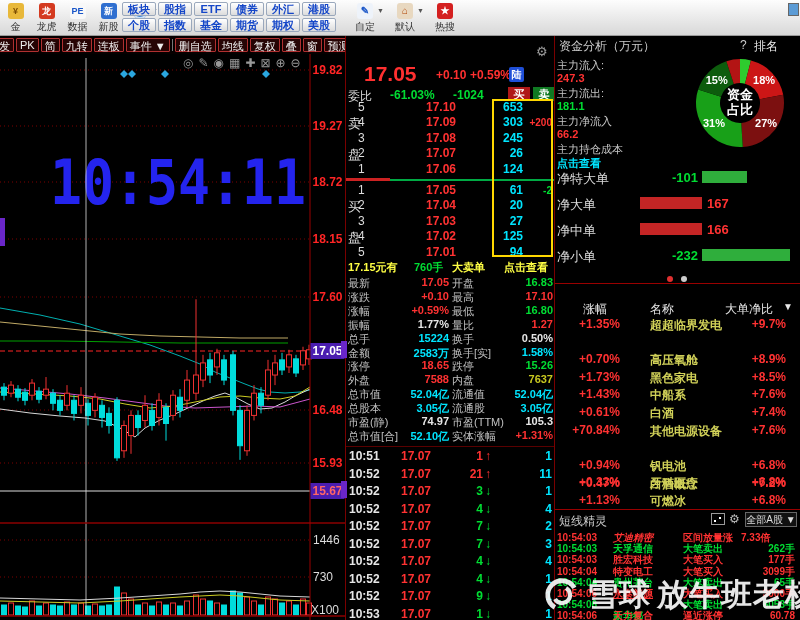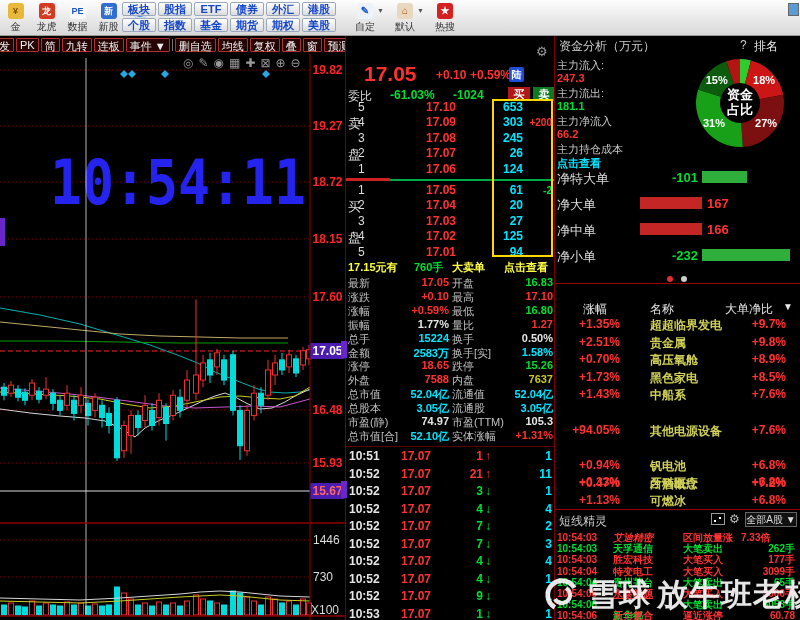--- a/index.html
+++ b/index.html
@@ -536,42 +536,42 @@
       <div style="position: absolute; left: 0px; top: 247px; width: 245px; height: 1px; background: rgb(153, 0, 0);"></div>
       <div style="position: absolute; left: 28px; top: 265px; font: 12px &quot;Liberation Sans&quot;, sans-serif; color: rgb(232, 232, 232);">涨幅</div>
       <div style="position: absolute; left: 95px; top: 265px; font: 12px &quot;Liberation Sans&quot;, sans-serif; color: rgb(232, 232, 232);">名称</div>
       <div style="position: absolute; left: 170px; top: 265px; font: 12px &quot;Liberation Sans&quot;, sans-serif; color: rgb(232, 232, 232);">大单净比</div>
       <div style="position: absolute; left: 228px; top: 265px; font: 10px &quot;Liberation Sans&quot;, sans-serif; color: rgb(232, 232, 232);">▼</div>
       <div style="position: absolute; left: 0px; top: 281px; width: 245px; height: 17px;">
         <div style="position: absolute; left: 5px; top: 0px; width: 60px; text-align: right; font: bold 12px &quot;Liberation Sans&quot;, sans-serif; color: rgb(255, 50, 50);">+1.35%</div>
         <div style="position: absolute; left: 95px; top: 0px; font: bold 12px &quot;Liberation Sans&quot;, sans-serif; color: rgb(208, 208, 88);">超超临界发电</div>
         <div style="position: absolute; left: 171px; top: 0px; width: 60px; text-align: right; font: bold 12px &quot;Liberation Sans&quot;, sans-serif; color: rgb(255, 50, 50);">+9.7%</div>
       </div>
-      <div style="position: absolute; left: 0px; top: 298.6px; width: 245px; height: 17px;">
-        <div style="position: absolute; left: 5px; top: 0px; width: 60px; text-align: right; font: bold 12px &quot;Liberation Sans&quot;, sans-serif; color: rgb(255, 50, 50);">+2.51%</div>
-        <div style="position: absolute; left: 95px; top: 0px; font: bold 12px &quot;Liberation Sans&quot;, sans-serif; color: rgb(208, 208, 88);">贵金属</div>
-        <div style="position: absolute; left: 171px; top: 0px; width: 60px; text-align: right; font: bold 12px &quot;Liberation Sans&quot;, sans-serif; color: rgb(255, 50, 50);">+9.8%</div>
-      </div>
       <div style="position: absolute; left: 0px; top: 316.2px; width: 245px; height: 17px;">
         <div style="position: absolute; left: 5px; top: 0px; width: 60px; text-align: right; font: bold 12px &quot;Liberation Sans&quot;, sans-serif; color: rgb(255, 50, 50);">+0.70%</div>
         <div style="position: absolute; left: 95px; top: 0px; font: bold 12px &quot;Liberation Sans&quot;, sans-serif; color: rgb(208, 208, 88);">高压氧舱</div>
         <div style="position: absolute; left: 171px; top: 0px; width: 60px; text-align: right; font: bold 12px &quot;Liberation Sans&quot;, sans-serif; color: rgb(255, 50, 50);">+8.9%</div>
       </div>
       <div style="position: absolute; left: 0px; top: 333.8px; width: 245px; height: 17px;">
         <div style="position: absolute; left: 5px; top: 0px; width: 60px; text-align: right; font: bold 12px &quot;Liberation Sans&quot;, sans-serif; color: rgb(255, 50, 50);">+1.73%</div>
         <div style="position: absolute; left: 95px; top: 0px; font: bold 12px &quot;Liberation Sans&quot;, sans-serif; color: rgb(208, 208, 88);">黑色家电</div>
         <div style="position: absolute; left: 171px; top: 0px; width: 60px; text-align: right; font: bold 12px &quot;Liberation Sans&quot;, sans-serif; color: rgb(255, 50, 50);">+8.5%</div>
       </div>
       <div style="position: absolute; left: 0px; top: 351.4px; width: 245px; height: 17px;">
         <div style="position: absolute; left: 5px; top: 0px; width: 60px; text-align: right; font: bold 12px &quot;Liberation Sans&quot;, sans-serif; color: rgb(255, 50, 50);">+1.43%</div>
         <div style="position: absolute; left: 95px; top: 0px; font: bold 12px &quot;Liberation Sans&quot;, sans-serif; color: rgb(208, 208, 88);">中船系</div>
         <div style="position: absolute; left: 171px; top: 0px; width: 60px; text-align: right; font: bold 12px &quot;Liberation Sans&quot;, sans-serif; color: rgb(255, 50, 50);">+7.6%</div>
       </div>
+      <div style="position: absolute; left: 0px; top: 369px; width: 245px; height: 17px;">
+        <div style="position: absolute; left: 5px; top: 0px; width: 60px; text-align: right; font: bold 12px &quot;Liberation Sans&quot;, sans-serif; color: rgb(255, 50, 50);">+0.61%</div>
+        <div style="position: absolute; left: 95px; top: 0px; font: bold 12px &quot;Liberation Sans&quot;, sans-serif; color: rgb(208, 208, 88);">白酒</div>
+        <div style="position: absolute; left: 171px; top: 0px; width: 60px; text-align: right; font: bold 12px &quot;Liberation Sans&quot;, sans-serif; color: rgb(255, 50, 50);">+7.4%</div>
+      </div>
       <div style="position: absolute; left: 0px; top: 386.6px; width: 245px; height: 17px;">
-        <div style="position: absolute; left: 5px; top: 0px; width: 60px; text-align: right; font: bold 12px &quot;Liberation Sans&quot;, sans-serif; color: rgb(255, 50, 50);">+94.05%</div>
+        <div style="position: absolute; left: 5px; top: 0px; width: 60px; text-align: right; font: bold 12px &quot;Liberation Sans&quot;, sans-serif; color: rgb(255, 50, 50);">+70.84%</div>
         <div style="position: absolute; left: 95px; top: 0px; font: bold 12px &quot;Liberation Sans&quot;, sans-serif; color: rgb(208, 208, 88);">其他电源设备</div>
         <div style="position: absolute; left: 171px; top: 0px; width: 60px; text-align: right; font: bold 12px &quot;Liberation Sans&quot;, sans-serif; color: rgb(255, 50, 50);">+7.6%</div>
       </div>
       <div style="position: absolute; left: 0px; top: 404.2px; width: 245px; height: 17px; margin-top: 36px;">
         <div style="position: absolute; left: 5px; top: 0px; width: 60px; text-align: right; font: bold 12px &quot;Liberation Sans&quot;, sans-serif; color: rgb(255, 50, 50);">+0.47%</div>
         <div style="position: absolute; left: 95px; top: 0px; font: bold 12px &quot;Liberation Sans&quot;, sans-serif; color: rgb(208, 208, 88);">白酒概念</div>
         <div style="position: absolute; left: 171px; top: 0px; width: 60px; text-align: right; font: bold 12px &quot;Liberation Sans&quot;, sans-serif; color: rgb(255, 50, 50);">+7.2%</div>
       </div>
       <div style="position: absolute; left: 0px; top: 421.8px; width: 245px; height: 17px;">
         <div style="position: absolute; left: 5px; top: 0px; width: 60px; text-align: right; font: bold 12px &quot;Liberation Sans&quot;, sans-serif; color: rgb(255, 50, 50);">+0.94%</div>

